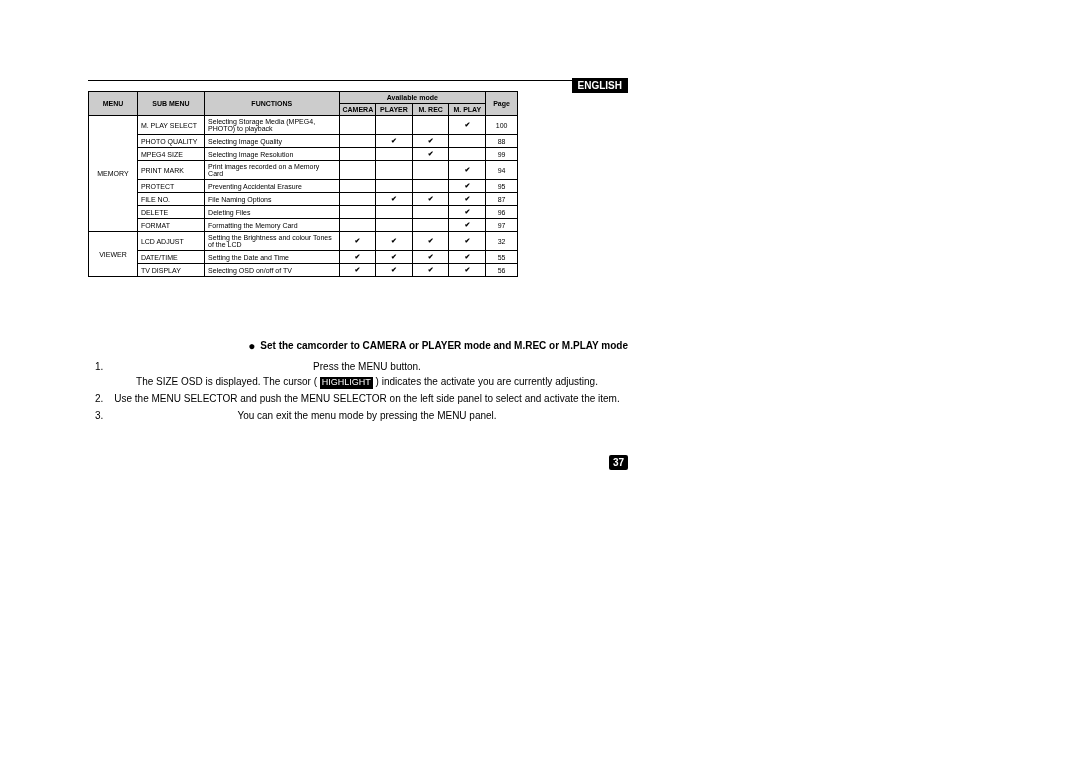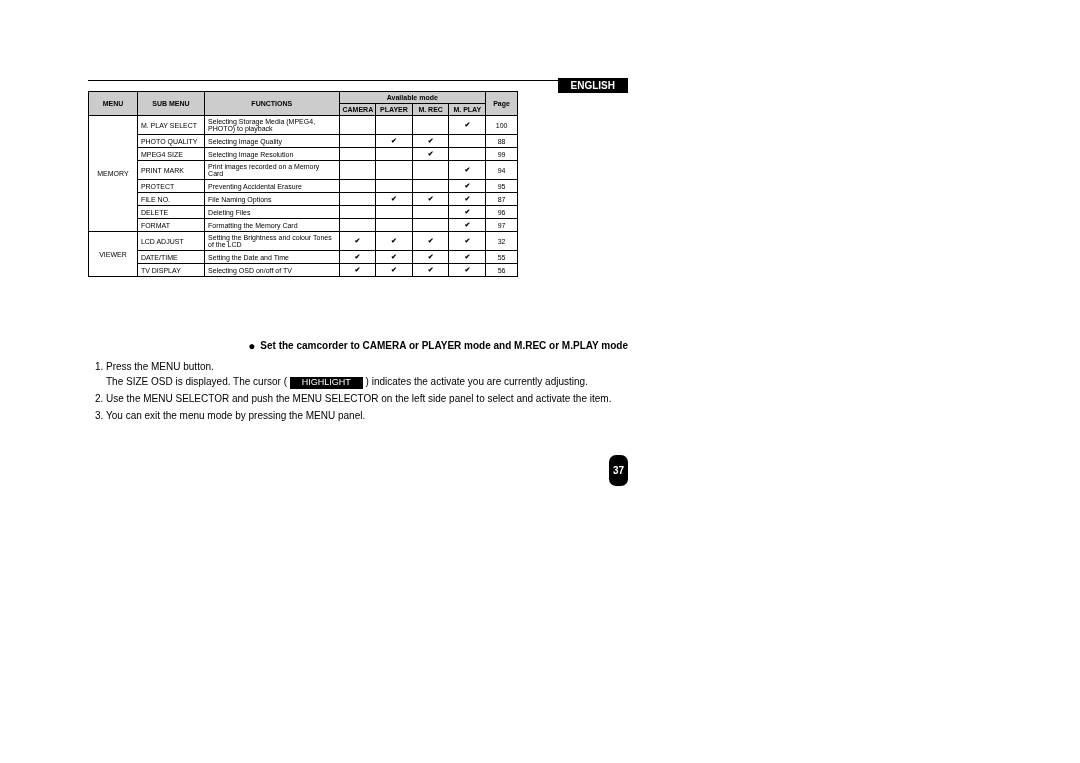--- a/index.html
+++ b/index.html
@@ -15,21 +15,21 @@
     position: relative;
   }
   .english-label {
     position: absolute;
     right: 0;
     top: -2px;
     background: #000;
     color: #fff;
     font-weight: bold;
     font-size: 10px;
-    padding: 2px 13px;
+    padding: 2px 6px;
   }
   .title {
     font-size: 16px;
     font-weight: bold;
     margin-top: 18px;
     margin-bottom: 2px;
   }
   .title-underline {
     border-top: 1.5px solid #000;
     margin-bottom: 10px;
@@ -72,38 +72,39 @@
     font-weight: bold;
     margin-bottom: 4px;
     text-align: right;
   }
   .instruction-block ol {
     padding-left: 18px;
     margin: 4px 0 0 0;
   }
   .instruction-block li {
     margin-bottom: 2px;
+    text-align: center;
   }
   .highlight-box {
     background: #000;
     color: #fff;
     font-size: 9px;
-    padding: 1px 12px;
+    padding: 1px 2px;
     display: inline-block;
     line-height: 1.1;
   }
   .page-number {
     background: #000;
     color: #fff;
     font-size: 10px;
     font-weight: bold;
-    padding: 10px 4px;
+    padding: 2px 4px;
     float: right;
     margin-top: 30px;
-    border-radius: 7px;
+    border-radius: 2px;
   }
   .bullet {
     font-size: 12px;
     vertical-align: middle;
     margin-right: 2px;
   }
   .col-menu { width: 40px; }
   .col-sub { width: 55px; }
   .col-func { width: 110px; }
   .col-mode { width: 30px; }

